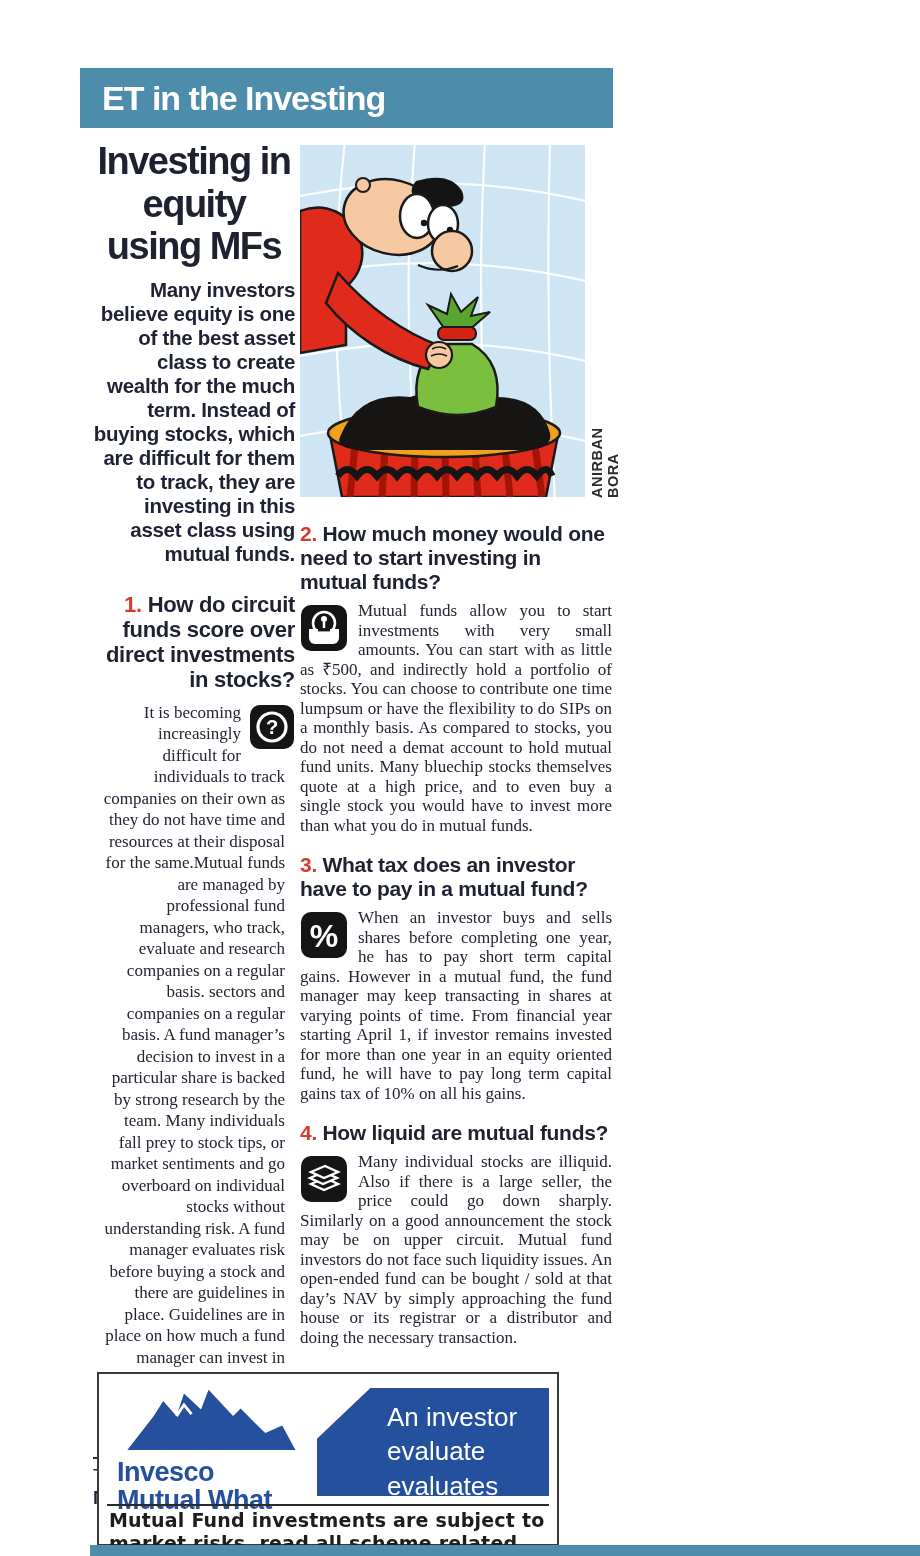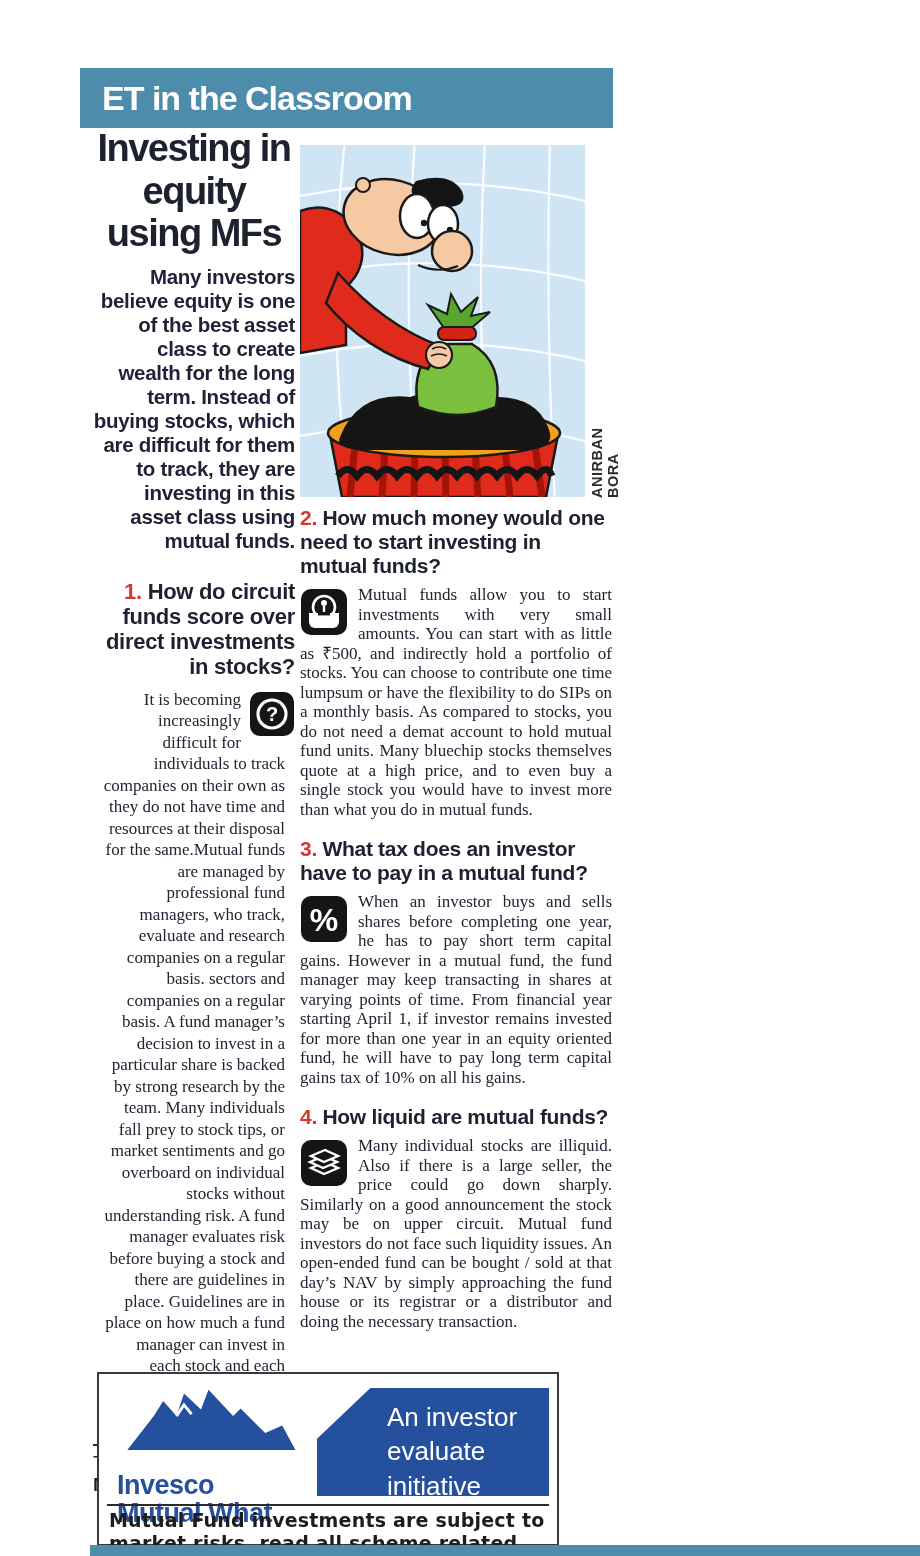--- a/index.html
+++ b/index.html
@@ -5,21 +5,21 @@
   html,body{margin:0;padding:0;background:#fff;}
   .page{position:relative;width:920px;height:1556px;background:#ffffff;overflow:hidden;
         font-family:"Liberation Sans",sans-serif;color:#232433;}
 
   
   .banner{position:absolute;left:80px;top:68px;width:533px;height:60px;background:#4d8caa;
           display:flex;align-items:center;padding-left:22px;box-sizing:border-box;}
   .banner h1{margin:0;font-size:34px;font-weight:bold;color:#ffffff;letter-spacing:-1px;}
 
   
-  .left-col{position:absolute;left:93px;top:127px;width:202px;}
+  .left-col{position:absolute;left:93px;top:140px;width:202px;}
   .art-title{margin:0 0 10px 0;font-size:38px;line-height:1.12;font-weight:bold;
              letter-spacing:-1.5px;text-align:center;color:#1e2130;}
   .intro{margin:0 0 26px 0;font-size:20.5px;line-height:24px;font-weight:bold;
          text-align:right;letter-spacing:-0.3px;color:#1f2236;}
   .q-head-left{margin:0 0 8px 0;font-size:22px;line-height:25px;font-weight:bold;
                text-align:right;letter-spacing:-0.3px;color:#1e2130;}
   .q-num{color:#d9382c;}
   .body-left{margin:10px;font-family:"Liberation Serif",serif;font-size:17px;line-height:21.5px;
              text-align:right;color:#232433;}
   .icon-sq{display:block;background:transparent;}
@@ -31,56 +31,56 @@
 
   
   .cartoon{position:absolute;left:300px;top:145px;width:285px;height:352px;}
   .artist{position:absolute;left:589px;top:386px;height:112px;
           writing-mode:vertical-rl;transform:rotate(180deg);
           font-size:14.5px;font-weight:bold;letter-spacing:0.5px;color:#2c2c2c;}
 
   
   .right-col{position:absolute;left:300px;top:506px;width:312px;}
   .q-block{margin-bottom:18px;}
-  .q-head{margin:0 0 7px 0;font-size:21px;line-height:24px;font-weight:bold;
+  .q-head{margin:16px 0 7px 0;font-size:21px;line-height:24px;font-weight:bold;
           letter-spacing:-0.3px;color:#1e2130;}
   .body-right{margin:0;font-family:"Liberation Serif",serif;font-size:17px;line-height:19.5px;
               text-align:justify;color:#232433;}
 
   
   .footer-ad{position:absolute;left:97px;top:1372px;width:462px;height:174px;
              border:2px solid #3a3a3a;box-sizing:border-box;background:#fff;}
   .logo-zone{position:absolute;left:18px;top:10px;width:210px;}
-  .brand{margin-top:15px;font-size:27px;line-height:28px;font-weight:bold;
+  .brand{margin-top:2px;font-size:27px;line-height:28px;font-weight:bold;
          letter-spacing:-0.5px;color:#24509e;}
   .initiative{position:absolute;right:8px;top:14px;width:232px;height:108px;background:#24509e;
               clip-path:polygon(23% 0,100% 0,100% 100%,0 100%,0 47%);
               color:#fff;font-size:26px;line-height:1.32;box-sizing:border-box;
               padding:12px 0 0 70px;}
   .disclaimer-rule{position:absolute;left:8px;right:8px;top:130px;border-top:2px solid #2a2a2a;}
   .disclaimer{position:absolute;left:10px;right:6px;top:135px;
               font-family:"DejaVu Sans",sans-serif;font-size:19px;line-height:1.22;
               font-weight:bold;letter-spacing:0.2px;color:#1d1d1d;}
 
   .bottom-strip{position:absolute;left:90px;top:1545px;width:830px;height:11px;background:#4d8caa;}
 
   .clearfix::after{content:"";display:block;clear:both;}
 </style>
 </head>
 <body>
 
 <div class="page">
 
   <div class="banner">
-    <h1>ET in the Classroom</h1>
+    <h1>ET in the Investing</h1>
   </div>
 
   <div class="left-col">
     <h2 class="art-title">Investing in equity using MFs</h2>
-    <p class="intro">Many investors believe equity is one of the best asset class to create wealth for the long term. Instead of buying stocks, which are difficult for them to track, they are investing in this asset class using mutual funds.</p>
+    <p class="intro">Many investors believe equity is one of the best asset class to create wealth for the much term. Instead of buying stocks, which are difficult for them to track, they are investing in this asset class using mutual funds.</p>
 
     <h3 class="q-head-left"><span class="q-num">1.</span> <span>How do circuit funds score over direct investments in stocks?</span></h3>
 
     <div class="clearfix">
       <svg class="icon-sq float-r" width="46" height="46" viewBox="0 0 46 46">
         <rect x="1" y="1" width="44" height="44" rx="10" fill="#151515"></rect>
         <circle cx="23" cy="23" r="14" fill="none" stroke="#ffffff" stroke-width="3.2"></circle>
         <text x="23" y="30" text-anchor="middle" font-family="Liberation Sans,sans-serif" font-size="20" font-weight="bold" fill="#ffffff">?</text>
       </svg>
       <p class="body-left">It is becoming increasingly difficult for individuals to track companies on their own as they do not have time and resources at their disposal for the same.Mutual funds are managed by professional fund managers, who track, evaluate and research companies on a regular basis. sectors and companies on a regular basis. A fund manager’s decision to invest in a particular share is backed by strong research by the team. Many individuals fall prey to stock tips, or market sentiments and go overboard on individual stocks without understanding risk. A fund manager evaluates risk before buying a stock and there are guidelines in place. Guidelines are in place on how much a fund manager can invest in each stock and each sector, which helps in the long term.</p>
@@ -194,20 +194,20 @@
         <path d="M60,34 L68,22 L76,32" fill="none" stroke="#ffffff" stroke-width="3"></path>
       </svg>
       <div class="brand">
         <div>Invesco</div>
         <div>Mutual What</div>
       </div>
     </div>
     <div class="initiative">
       <div>An investor</div>
       <div>evaluate</div>
-      <div>initiative</div>
+      <div>evaluates</div>
     </div>
     <div class="disclaimer-rule"></div>
     <div class="disclaimer">Mutual Fund investments are subject to market risks, read all scheme related documents carefully.</div>
   </div>
 
   <div class="bottom-strip"></div>
 </div>
 
 </body></html>

